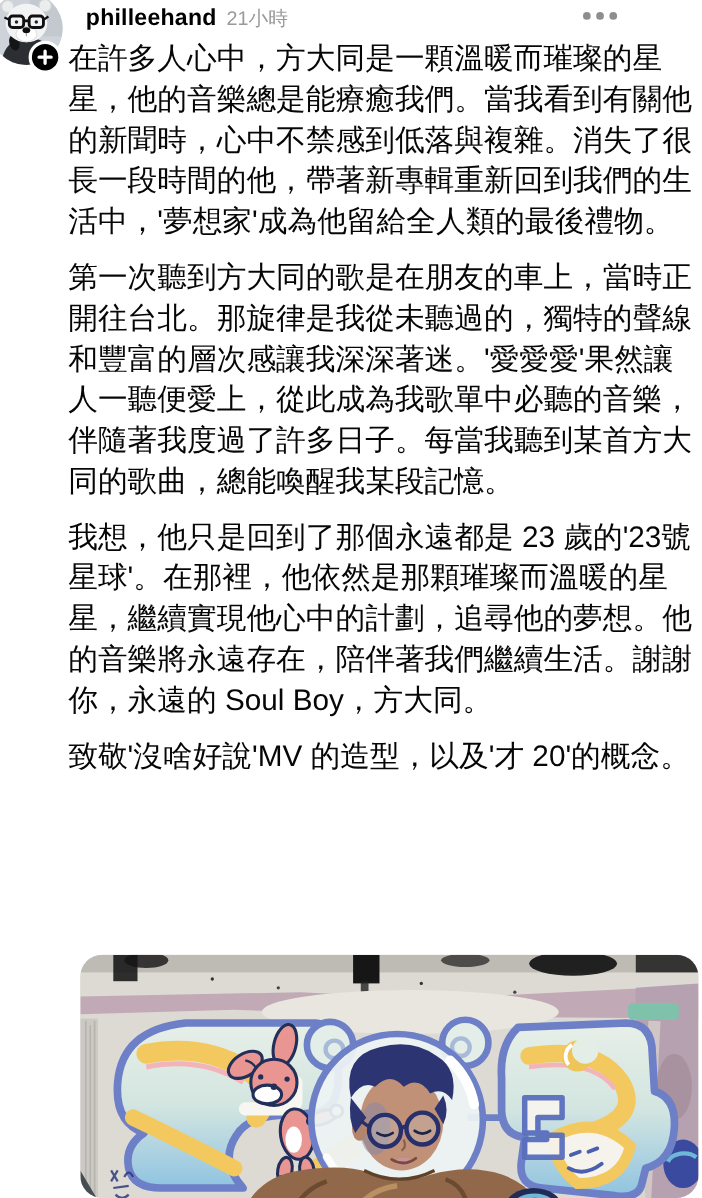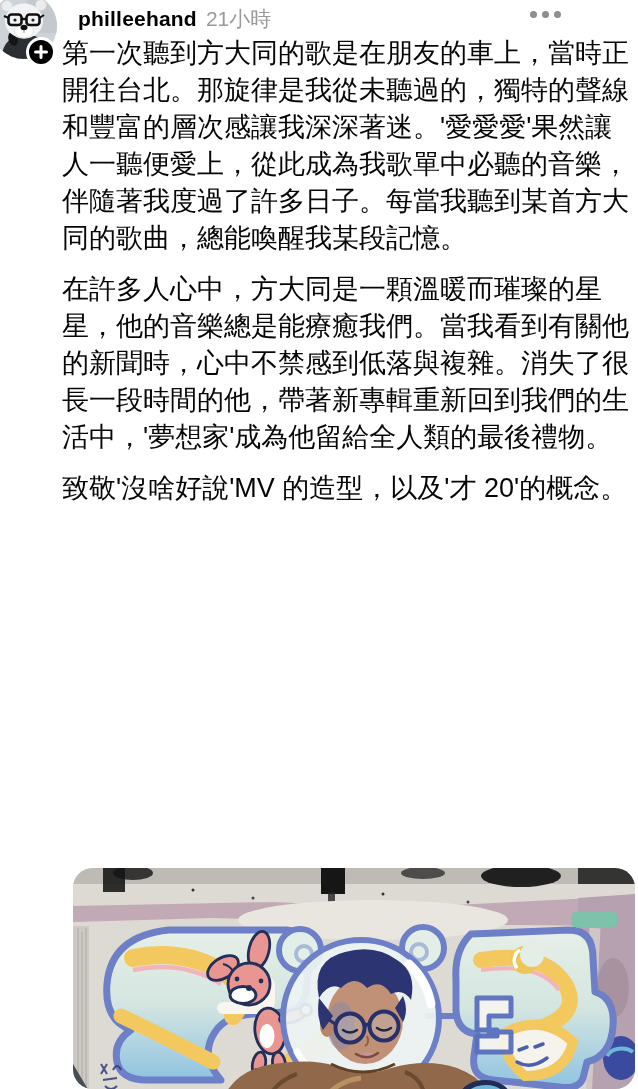--- a/index.html
+++ b/index.html
@@ -10,21 +10,21 @@
   
   .avatar { position:absolute; left:-9px; top:-7px; width:66px; height:66px;
             border-radius:50%; overflow:hidden; background:#cdd3d8; }
   .plus-badge { position:absolute; left:26px; top:37px; width:30px; height:30px;
                 background:#000; border:3px solid #fff; border-radius:50%;
                 display:flex; align-items:center; justify-content:center; }
 
   
   .header { position:absolute; left:78px; top:5px; display:flex; align-items:baseline; }
   .username { font-size:21px; font-weight:700; color:#000; letter-spacing:.2px; }
-  .timestamp { font-size:21px; font-weight:400; color:#9a9a9a; margin-left:9px; }
+  .timestamp { font-size:18px; font-weight:400; color:#9a9a9a; margin-left:9px; }
   .more { position:absolute; right:11px; top:9px; display:flex; gap:5px; padding:2px; cursor:pointer; }
   .more i { width:7px; height:7px; border-radius:50%; background:#8e8e8e; display:block; }
 
   
   .body-text { position:absolute; left:62px; top:35px; width:570px;
                font-size:27px; line-height:37px; color:#060606; }
   .body-text p { margin:0 0 14px 0; }
   .body-text p.tight { margin-bottom:0; }
 
   
@@ -67,22 +67,23 @@
     <span class="username">philleehand</span>
     <span class="timestamp">21小時</span>
   </div>
   <div class="more">
     <i></i>
       <i></i>
       <i></i>
   </div>
 
   <div class="body-text">
+    <p>在許多人心中，方大同是一顆溫暖而璀璨的星星，他的音樂總是能療癒我們。當我看到有關他的新聞時，心中不禁感到低落與複雜。消失了很長一段時間的他，帶著新專輯重新回到我們的生活中，'夢想家'成為他留給全人類的最後禮物。</p>
     <p>第一次聽到方大同的歌是在朋友的車上，當時正開往台北。那旋律是我從未聽過的，獨特的聲線和豐富的層次感讓我深深著迷。'愛愛愛'果然讓人一聽便愛上，從此成為我歌單中必聽的音樂，伴隨著我度過了許多日子。每當我聽到某首方大同的歌曲，總能喚醒我某段記憶。</p>
-    <p>在許多人心中，方大同是一顆溫暖而璀璨的星星，他的音樂總是能療癒我們。當我看到有關他的新聞時，心中不禁感到低落與複雜。消失了很長一段時間的他，帶著新專輯重新回到我們的生活中，'夢想家'成為他留給全人類的最後禮物。</p>
+    <p>我想，他只是回到了那個永遠都是 23 歲的'23號星球'。在那裡，他依然是那顆璀璨而溫暖的星星，繼續實現他心中的計劃，追尋他的夢想。他的音樂將永遠存在，陪伴著我們繼續生活。謝謝你，永遠的 Soul Boy，方大同。</p>
     <p class="tight">致敬'沒啥好說'MV 的造型，以及'才 20'的概念。</p>
   </div>
 
   <div class="photo">
     <svg width="562" height="240" viewBox="0 0 562 240">
       <defs>
         <linearGradient id="g1" x1="0" y1="0" x2="0" y2="1">
           <stop offset="0" stop-color="#e7efe8"></stop>
           <stop offset="0.5" stop-color="#d3e5e0"></stop>
           <stop offset="1" stop-color="#8fc3e1"></stop>

